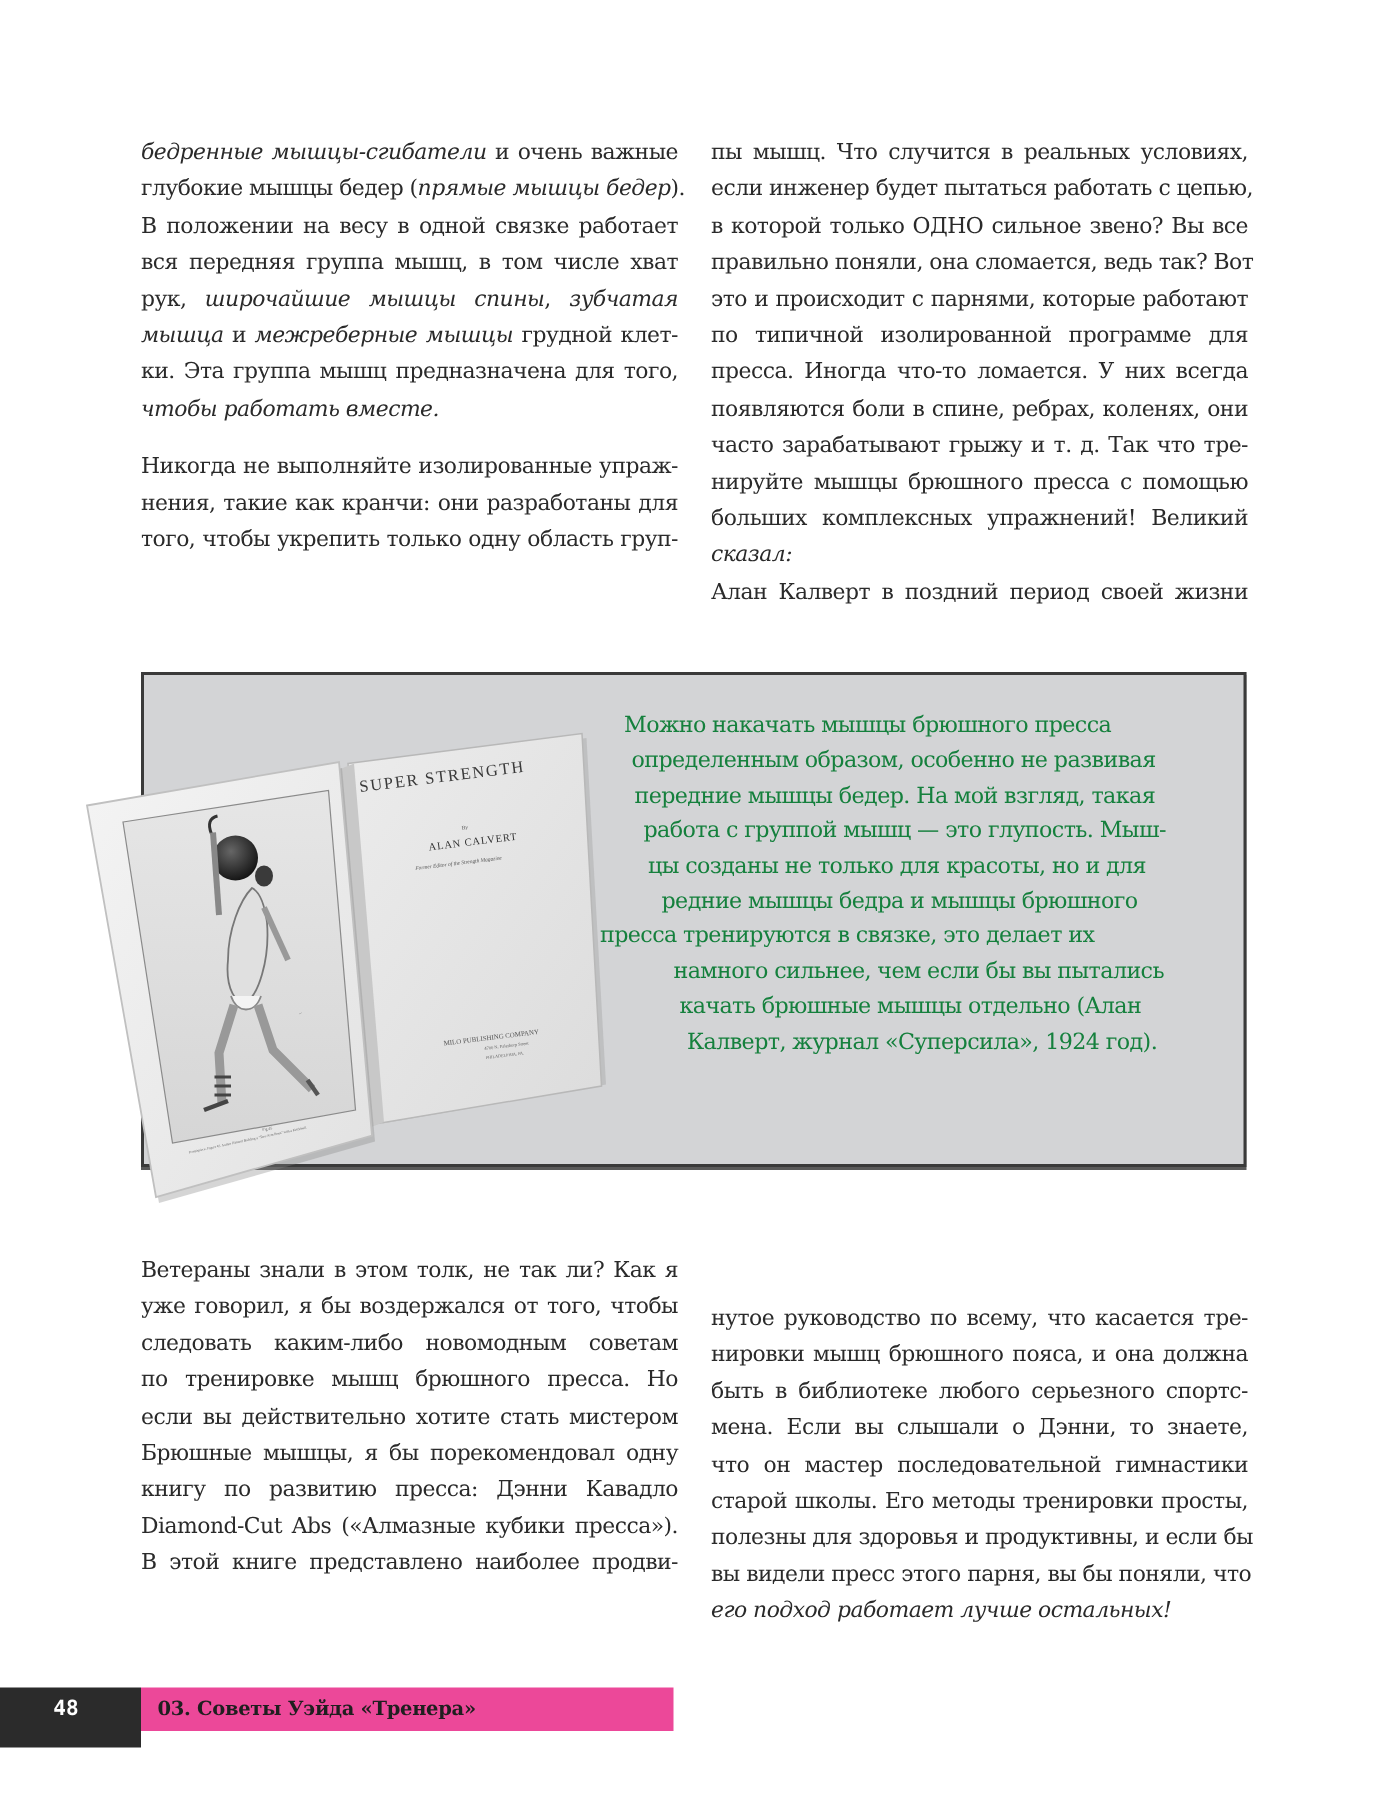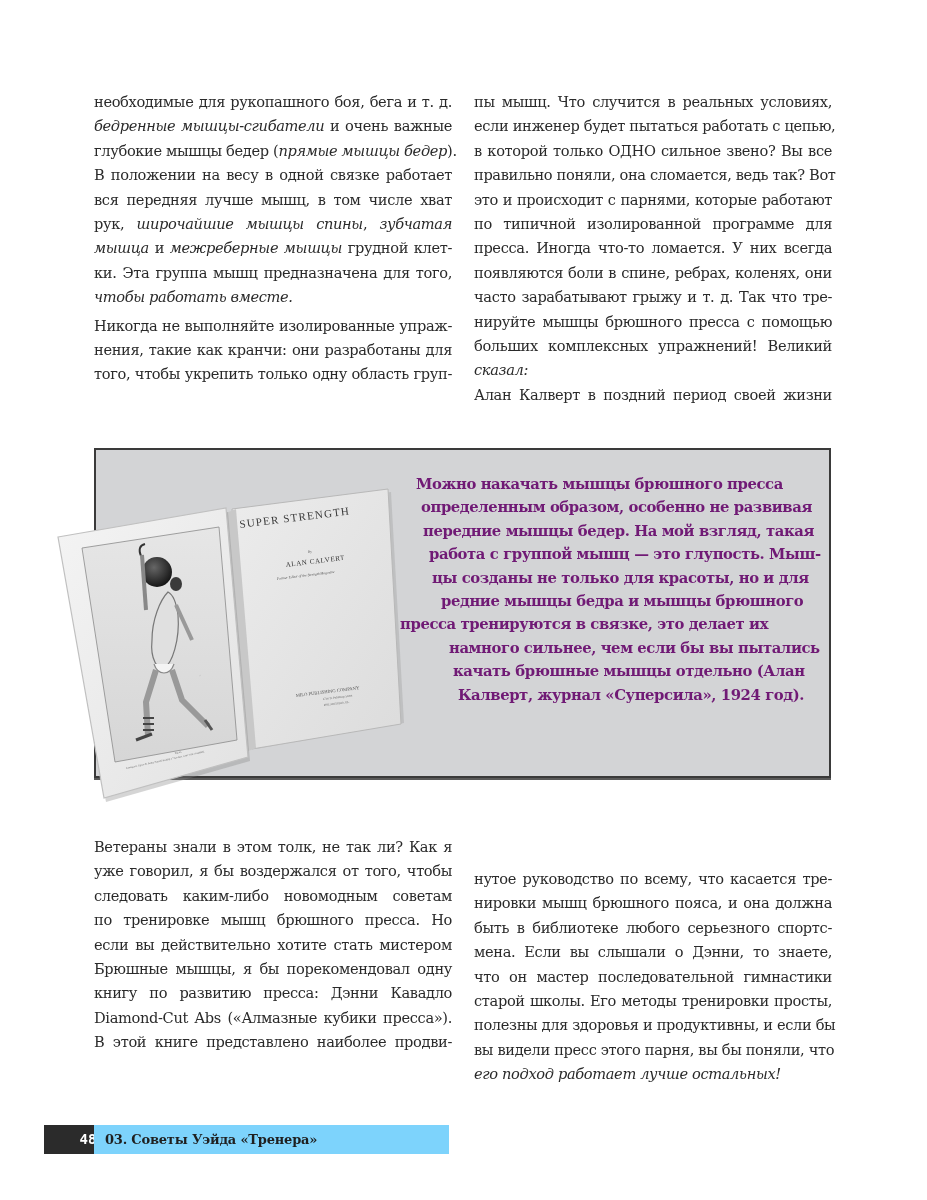--- a/index.html
+++ b/index.html
@@ -7,73 +7,71 @@
     width:927px; height:1200px; position:relative; overflow:hidden;
     background:#ffffff; color:#2a2a2a;
     font-family:"DejaVu Serif", "Liberation Serif", serif;
   }
   .col {
     position:absolute; width:358px;
     font-size:14.6px; line-height:24.4px; text-align:justify;
     letter-spacing:-0.35px;
   }
   .col p { margin:0; }
-  .col p + p { margin-top:4px; }
+  .col p + p { margin-top:14px; }
   .col .ln { display:block; text-align:justify; text-align-last:justify; white-space:nowrap; }
   .col .ln.last { text-align-last:left;font-style:italic; }
   em { font-style:italic; }
 
   #col-tl { left:94px; top:90px; }
   #col-tr { left:474px; top:90px; }
   #col-bl { left:94px; top:835px; }
   #col-br { left:474px; top:867px; }
 
   .quote-box {
     position:absolute; left:94px; top:448px; width:737px; height:330px;
     background:#d3d4d6; border:2px solid #3a3a3a; box-sizing:border-box;
     box-shadow:0 2px 0 #5a5a5a;
   }
   .quote-text {
     position:absolute; left:400px; top:472px; width:430px;
-    font-weight:bold; font-size:14.8px; line-height:23.4px; color:#701a75;
+    font-weight:normal; font-size:14.8px; line-height:23.4px; color:#15803d;
     letter-spacing:-0.4px;
   }
   .quote-text .ql { display:block; white-space:nowrap; }
 
   
   .book { position:absolute; left:0; top:0; width:927px; height:1200px; pointer-events:none; }
   .book svg { position:absolute; left:0; top:0; }
 
   .footer {
     position:absolute; top:1125px; left:0; height:29px; width:449px;
   }
   .page-num-block {
-    position:absolute; left:0; top:0; width:94px; height:29px; background:#2b2b2b;
+    position:absolute; left:0; top:0; width:94px; height:40px; background:#2b2b2b;
     color:#ffffff; font-family:"DejaVu Sans Mono","Liberation Mono",monospace;
     font-weight:bold; font-size:14px; line-height:29px; text-align:center; box-sizing:border-box;
     padding-right:6px;
-    margin-left:44px;
   }
   .chapter-block {
-    position:absolute; left:94px; top:0; width:355px; height:29px; background:#7dd3fc;
+    position:absolute; left:94px; top:0; width:355px; height:29px; background:#ec4899;
     color:#1f1f1f; font-family:"DejaVu Serif","Liberation Serif",serif; font-weight:bold;
     font-size:13px; line-height:29px; padding-left:11px; box-sizing:border-box;
     letter-spacing:-0.2px;
   }
 </style>
 </head>
 <body>
 
 <div id="col-tl" class="col">
   <p id="tl-p1">
-      <span class="ln"><span>необходимые для рукопашного боя, бега и т. д.</span></span>
       <span class="ln"><em>бедренные мышцы-сгибатели</em><span> и очень важные</span></span>
       <span class="ln"><span>глубокие мышцы бедер (</span><em>прямые мышцы бедер</em><span>).</span></span>
       <span class="ln"><span>В положении на весу в одной связке работает</span></span>
-      <span class="ln"><span>вся передняя лучше мышц, в том числе хват</span></span>
+      <span class="ln"><span>вся передняя группа мышц, в том числе хват</span></span>
       <span class="ln"><span>рук, </span><em>широчайшие мышцы спины</em><span>, </span><em>зубчатая</em></span>
       <span class="ln"><em>мышца</em><span> и </span><em>межреберные мышцы</em><span> грудной клет-</span></span>
       <span class="ln"><span>ки. Эта группа мышц предназначена для того,</span></span>
       <span class="ln last"><span>чтобы работать вместе.</span></span>
     </p>
   <p id="tl-p2">
       <span class="ln">Никогда не выполняйте изолированные упраж-</span>
       <span class="ln">нения, такие как кранчи: они разработаны для</span>
       <span class="ln">того, чтобы укрепить только одну область груп-</span>
     </p>

